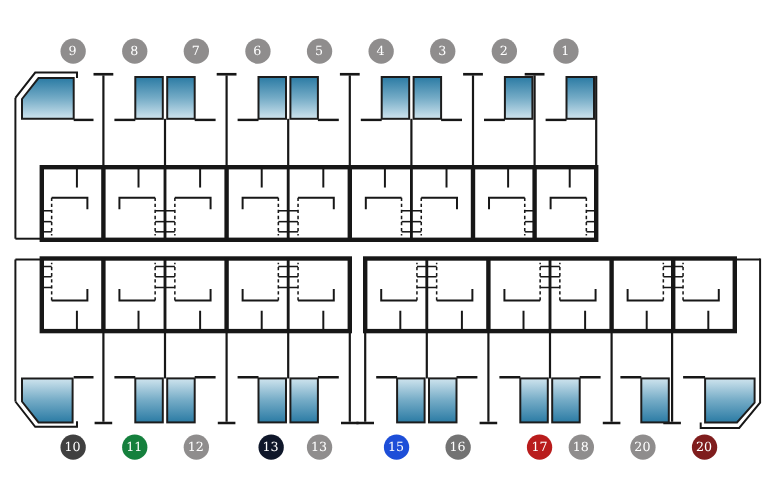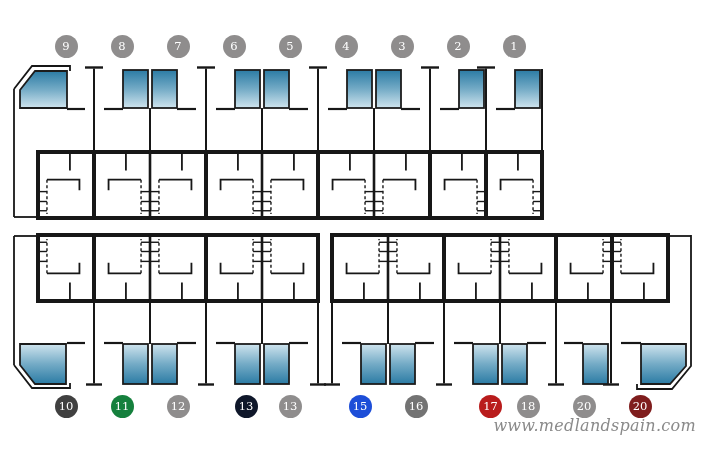--- a/index.html
+++ b/index.html
@@ -330,14 +330,13 @@
       <div class="badge" style="left: 166.5px; top: 394.5px; background: rgb(143, 141, 141); color: rgb(255, 255, 255);">12</div>
       <div class="badge" style="left: 222.5px; top: 394.5px; background: #0f172a; color: rgb(255, 255, 255); margin-left: 12px;">13</div>
       <div class="badge" style="left: 278.5px; top: 394.5px; background: rgb(143, 141, 141); color: rgb(255, 255, 255);">13</div>
       <div class="badge" style="left: 348.5px; top: 394.5px; background: #1d4ed8; color: rgb(255, 255, 255);">15</div>
       <div class="badge" style="left: 404.5px; top: 394.5px; background: #737373; color: rgb(255, 255, 255);">16</div>
       <div class="badge" style="left: 479px; top: 394.5px; background: #b91c1c; color: rgb(255, 255, 255);">17</div>
       <div class="badge" style="left: 516.5px; top: 394.5px; background: rgb(143, 141, 141); color: rgb(255, 255, 255);">18</div>
       <div class="badge" style="left: 572.5px; top: 394.5px; background: rgb(143, 141, 141); color: rgb(255, 255, 255);">20</div>
       <div class="badge" style="left: 628.5px; top: 394.5px; background: #7f1d1d; color: rgb(255, 255, 255);">20</div>
     </div>
-  <div class="watermark" style="color: rgb(138, 138, 138);">www.medlandspain.com</div>
 </div>
 
 </body></html>

